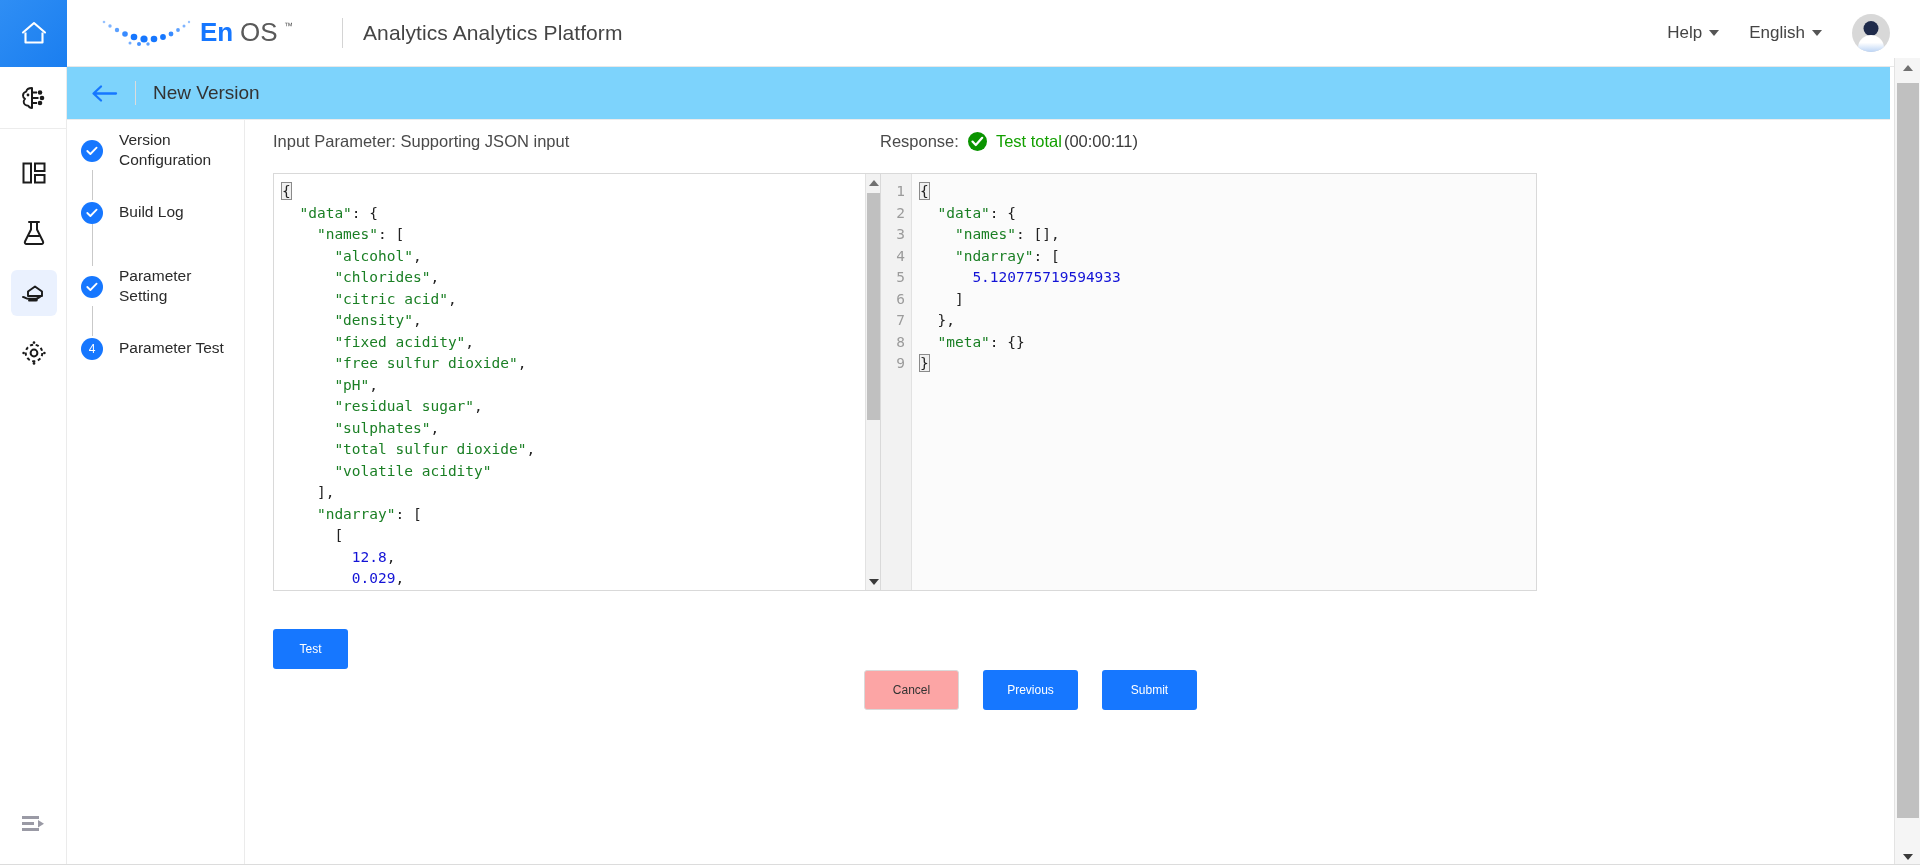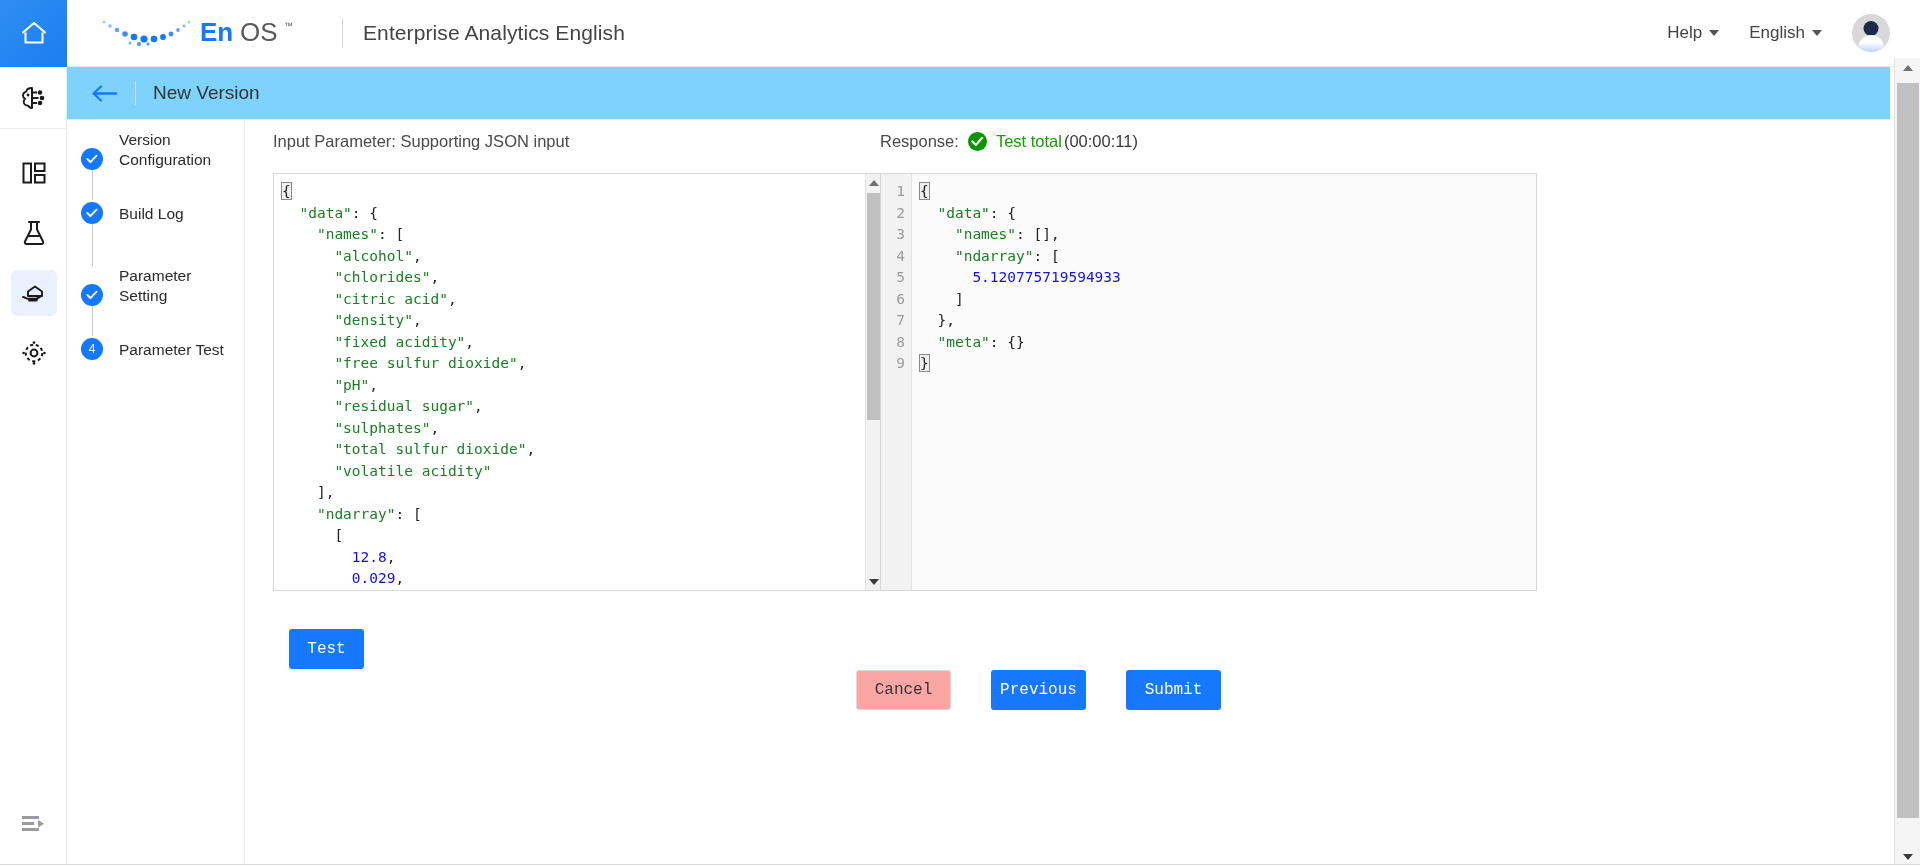--- a/index.html
+++ b/index.html
@@ -103,21 +103,21 @@
   .page-title { font-size: 19px; color: #333; }
 
   
   .steps-col {
     position: absolute; top: 120px; left: 67px; width: 178px; height: 747px;
     background: #fff; border-right: 1px solid #ebebeb;
   }
   .steps {
     padding-top: 10px; padding-left: 14px;
   }
-  .step { display: flex; align-items: flex-end; position: relative; }
+  .step { display: flex; align-items: center; position: relative; }
   .step-marker {
     width: 22px; height: 22px; border-radius: 50%;
     background: #1677ff; color: #fff;
     display: flex; align-items: center; justify-content: center;
     font-size: 12px; flex: 0 0 22px; margin-top: 2px;
   }
   .step-marker svg { display: block; }
   .step-label {
     margin-left: 16px; font-size: 15.5px; color: #2b2b2b;
     line-height: 20px; max-width: 110px;
@@ -208,23 +208,23 @@
     width: 0; height: 0; border-left: 5px solid transparent;
     border-right: 5px solid transparent; border-top: 6px solid #3a3a3a;
   }
   .sbar .thumb {
     position: absolute; left: 1px; top: 19px; width: 14px; height: 227px;
     background: #c0c0c0;
   }
 
   
   .btn {
-    font-size: 16px; border-radius: 3px; cursor: pointer;
+    font-size: 12px; border-radius: 3px; cursor: pointer;
     display: inline-flex; align-items: center; justify-content: center;
-    border: 1px solid transparent; font-family: Liberation Mono, monospace; margin-left: 16px;
+    border: 1px solid transparent; font-family: Liberation Sans, sans-serif;
   }
   .btn-primary { background: #1677ff; color: #ffffff; }
   .btn-default {
     background: #fca5a5; color: #333; border: 1px solid #d9d9d9;
   }
   .test-btn {
     position: absolute; left: 28px; top: 509px;
     width: 75px; height: 40px;
   }
   .footer-btns {
@@ -286,21 +286,21 @@
           <circle cx="47" cy="31" r="2.0" opacity=".8"></circle>
           <circle cx="56" cy="31" r="1.7" opacity=".7"></circle>
           <circle cx="38" cy="30" r="1.5" opacity=".6"></circle>
         </g>
         <text x="108" y="28" font-family="Liberation Sans, sans-serif" font-size="26" font-weight="bold" fill="#1677ff">En</text>
         <text x="148" y="28" font-family="Liberation Sans, sans-serif" font-size="26" fill="#5a5a5a">OS</text>
         <text x="192" y="16" font-family="Liberation Sans, sans-serif" font-size="9" fill="#5a5a5a">™</text>
       </svg>
     </span>
     <div class="brand-divider"></div>
-    <div class="platform-title">Enterprise Analytics English</div>
+    <div class="platform-title">Analytics Analytics Platform</div>
   </div>
 
   <div class="topbar-right">
     <div class="hdr-menu">
       <span>Help</span>
       <span class="caret"></span>
     </div>
     <div class="hdr-menu">
       <span>English</span>
       <span class="caret"></span>

